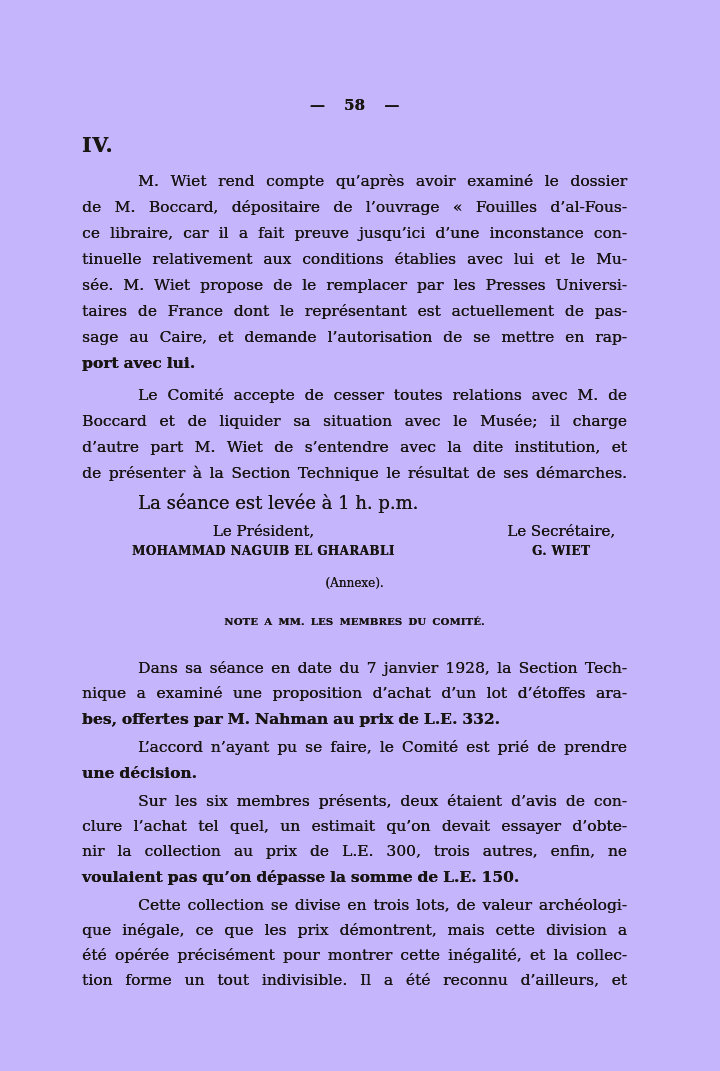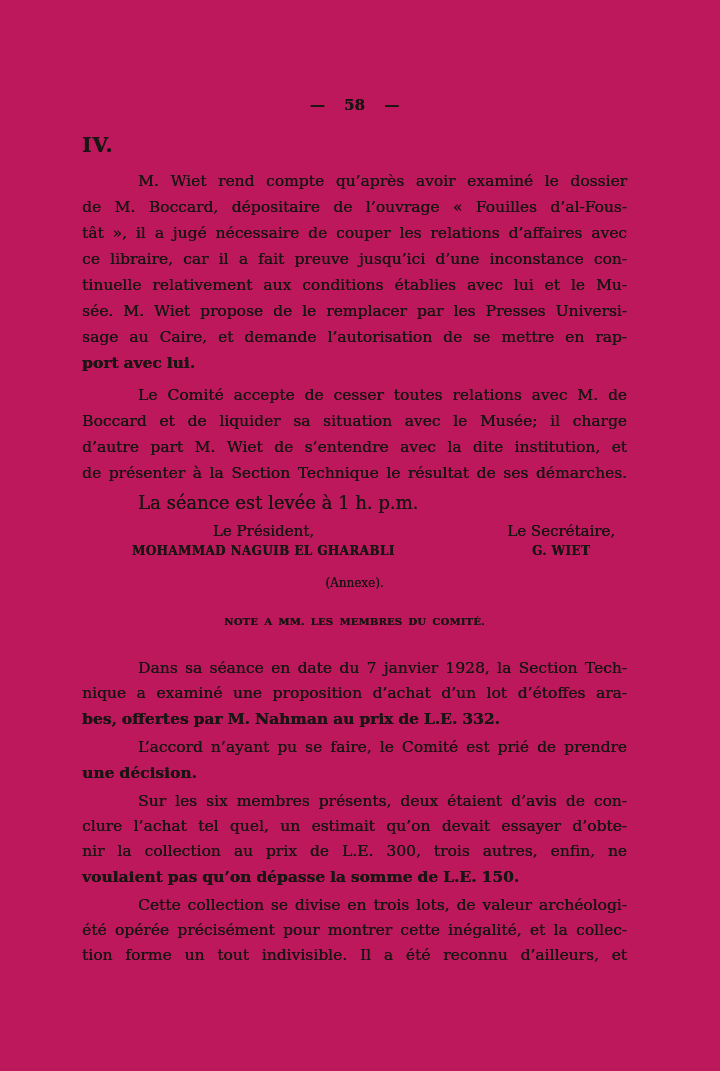--- a/index.html
+++ b/index.html
@@ -1,20 +1,20 @@
 <!DOCTYPE html>
 <html><head>
 <meta charset="utf-8">
 <style>
   html, body { margin:0; padding:0; background:#ffffff; }
   .page {
     position: relative;
     width: 720px;
     height: 1071px;
-    background: #be185d;
+    background: #c4b5fd;
     font-family: "DejaVu Serif", serif;
     color: #181512;
     overflow: hidden;
     text-shadow: 0.3px 0 0 #181512;
   }
   .content {
     position: absolute;
     left: 82px;
     top: 96px;
     width: 545px;
@@ -94,24 +94,24 @@
   <div class="content">
 
     <div class="page-number">— 58 —</div>
 
     <div class="minutes">
       <div class="section-heading">IV.</div>
 
       <div class="para">
         <div class="line first">M. Wiet rend compte qu’après avoir examiné le dossier</div>
         <div class="line">de M. Boccard, dépositaire de l’ouvrage « Fouilles d’al-Fous-</div>
-        <div class="line">tât », il a jugé nécessaire de couper les relations d’affaires avec</div>
         <div class="line">ce libraire, car il a fait preuve jusqu’ici d’une inconstance con-</div>
         <div class="line">tinuelle relativement aux conditions établies avec lui et le Mu-</div>
         <div class="line">sée. M. Wiet propose de le remplacer par les Presses Universi-</div>
+        <div class="line">taires de France dont le représentant est actuellement de pas-</div>
         <div class="line">sage au Caire, et demande l’autorisation de se mettre en rap-</div>
         <div class="line last">port avec lui.</div>
       </div>
 
       <div class="para">
         <div class="line first">Le Comité accepte de cesser toutes relations avec M. de</div>
         <div class="line">Boccard et de liquider sa situation avec le Musée; il charge</div>
         <div class="line">d’autre part M. Wiet de s’entendre avec la dite institution, et</div>
         <div class="line">de présenter à la Section Technique le résultat de ses démarches.</div>
       </div>
@@ -148,20 +148,21 @@
 
         <div class="para">
           <div class="line first">Sur les six membres présents, deux étaient d’avis de con-</div>
           <div class="line">clure l’achat tel quel, un estimait qu’on devait essayer d’obte-</div>
           <div class="line">nir la collection au prix de L.E. 300, trois autres, enfin, ne</div>
           <div class="line last">voulaient pas qu’on dépasse la somme de L.E. 150.</div>
         </div>
 
         <div class="para">
           <div class="line first">Cette collection se divise en trois lots, de valeur archéologi-</div>
+          <div class="line">que inégale, ce que les prix démontrent, mais cette division a</div>
           <div class="line">été opérée précisément pour montrer cette inégalité, et la collec-</div>
           <div class="line">tion forme un tout indivisible. Il a été reconnu d’ailleurs, et</div>
         </div>
       </div>
     </div>
 
   </div>
 </div>
 
 </body></html>

